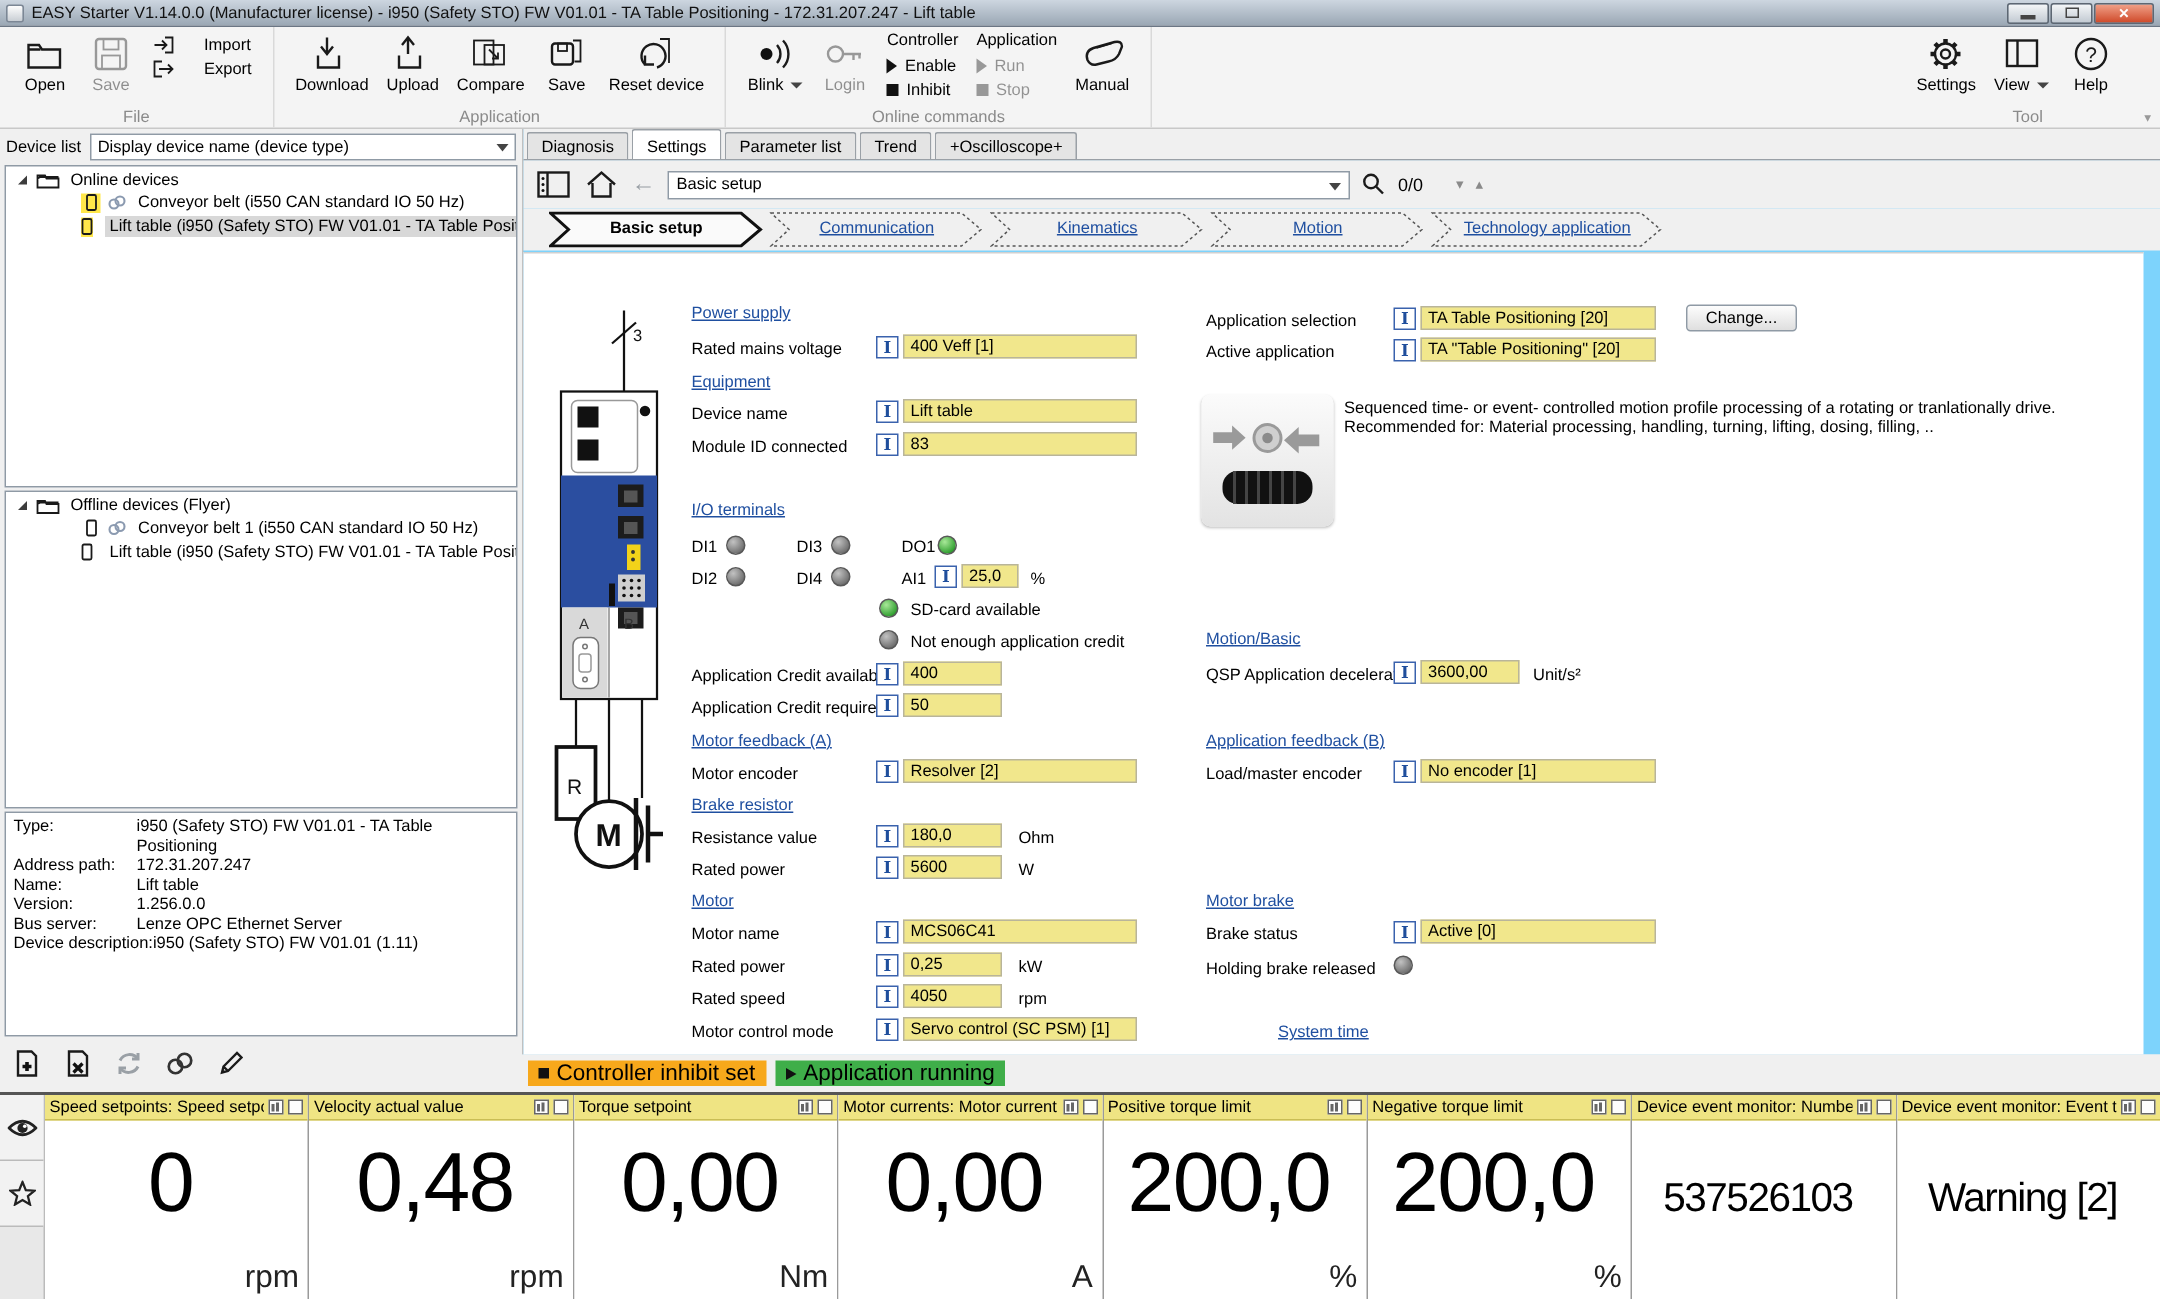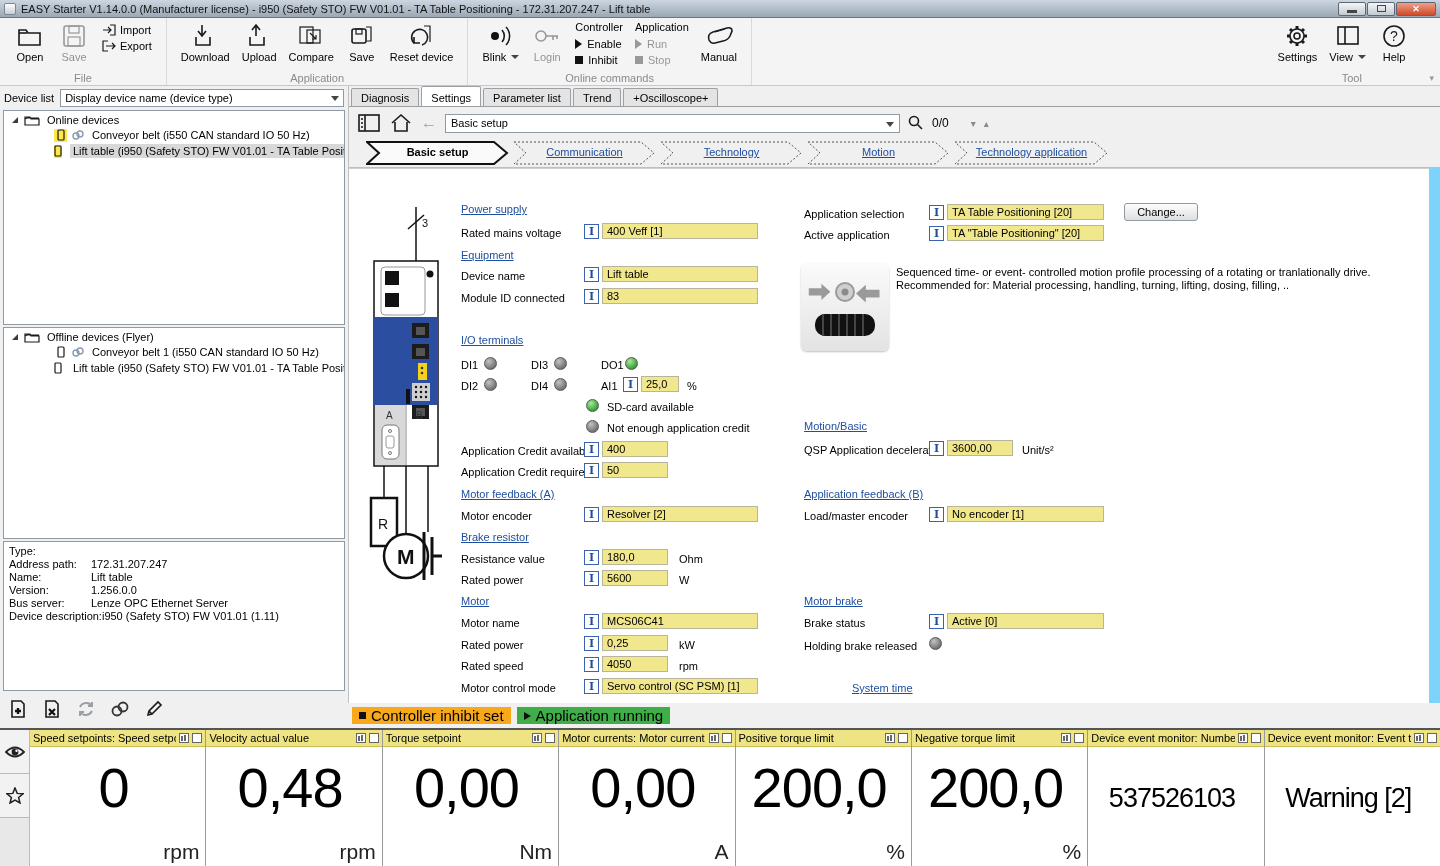--- a/index.html
+++ b/index.html
@@ -23,21 +23,21 @@
   
   .ribbon { position:absolute; left:0; top:18px; width:1440px; height:68px; background:#f4f4f4; border-bottom:1px solid #c8c8c8; display:flex; }
   .rgroup { position:relative; display:flex; align-items:flex-start; padding:2px 8px 14px 8px; border-right:1px solid #d9d9d9; }
   .rgroup.last { border-right:none; margin-left:auto; }
   .gcaption { position:absolute; bottom:1px; left:0; right:0; text-align:center; color:#8a8a8a; font-size:11px; }
   .rbtn { display:flex; flex-direction:column; align-items:center; gap:1px; padding:2px 6px; min-width:44px; cursor:pointer; }
   .rbtn .ric { width:28px; height:28px; display:flex; align-items:center; justify-content:center; }
   .rbtn span.rlab { font-size:11px; white-space:nowrap; }
   .rbtn.disabled { opacity:.42; }
   .smallcol { display:flex; flex-direction:column; justify-content:center; gap:4px; padding:4px 6px; }
-  .smallrow { display:flex; align-items:center; gap:4px; cursor:pointer; }
+  .smallrow { display:flex; align-items:center; gap:20px; cursor:pointer; }
   .cmdcol { display:flex; flex-direction:column; align-items:flex-start; padding:0 6px; }
   .cmdhead { font-size:11px; margin:1px 0 3px 0; align-self:center; }
   .cmdrow { display:flex; align-items:center; gap:5px; margin:2px 0; cursor:pointer; }
   .cmdrow.disabled { opacity:.4; }
   .tri-r { width:0; height:0; border-left:7px solid #111; border-top:5px solid transparent; border-bottom:5px solid transparent; }
   .sq { width:8px; height:8px; background:#111; }
   .caret { width:0; height:0; border-top:4px solid #444; border-left:4px solid transparent; border-right:4px solid transparent; margin-left:2px; }
   .ribbon-collapse { position:absolute; right:6px; bottom:2px; color:#999; font-size:9px; }
 
   
@@ -402,20 +402,21 @@
           <circle cx="5" cy="7" r="3" fill="none" stroke="#3c4a5e" stroke-width="1.8"></circle>
           <circle cx="9" cy="5" r="3" fill="none" stroke="#3c4a5e" stroke-width="1.8"></circle>
         </svg>
       <span class="tlabel">Lift table  (i950 (Safety STO) FW V01.01 - TA Table Positioning)</span>
     </div>
   </div>
 
   <div class="infobox">
     <div class="inforow">
         <span class="il">Type:</span>
+        <span>i950 (Safety STO) FW V01.01 - TA Table Positioning</span>
       </div>
     <div class="inforow">
         <span class="il">Address path:</span>
         <span>172.31.207.247</span>
       </div>
     <div class="inforow">
         <span class="il">Name:</span>
         <span>Lift table</span>
       </div>
     <div class="inforow">
@@ -513,21 +514,21 @@
     <div class="wstep link" style="left:164px;">
       <svg width="143" height="24">
           <polygon points="1,1 128,1 141,12 128,23 1,23 13,12" fill="none" stroke="#555" stroke-width="1" stroke-dasharray="2,2"></polygon>
         </svg>
       <span class="wlab">Communication</span>
     </div>
     <div class="wstep link" style="left:311px;">
       <svg width="143" height="24">
           <polygon points="1,1 128,1 141,12 128,23 1,23 13,12" fill="none" stroke="#555" stroke-width="1" stroke-dasharray="2,2"></polygon>
         </svg>
-      <span class="wlab">Technology</span>
+      <span class="wlab">Kinematics</span>
     </div>
     <div class="wstep link" style="left:458px;">
       <svg width="143" height="24">
           <polygon points="1,1 128,1 141,12 128,23 1,23 13,12" fill="none" stroke="#555" stroke-width="1" stroke-dasharray="2,2"></polygon>
         </svg>
       <span class="wlab">Motion</span>
     </div>
     <div class="wstep link" style="left:605px; width:155px;">
       <svg width="155" height="24">
           <polygon points="1,1 140,1 153,12 140,23 1,23 13,12" fill="none" stroke="#555" stroke-width="1" stroke-dasharray="2,2"></polygon>

